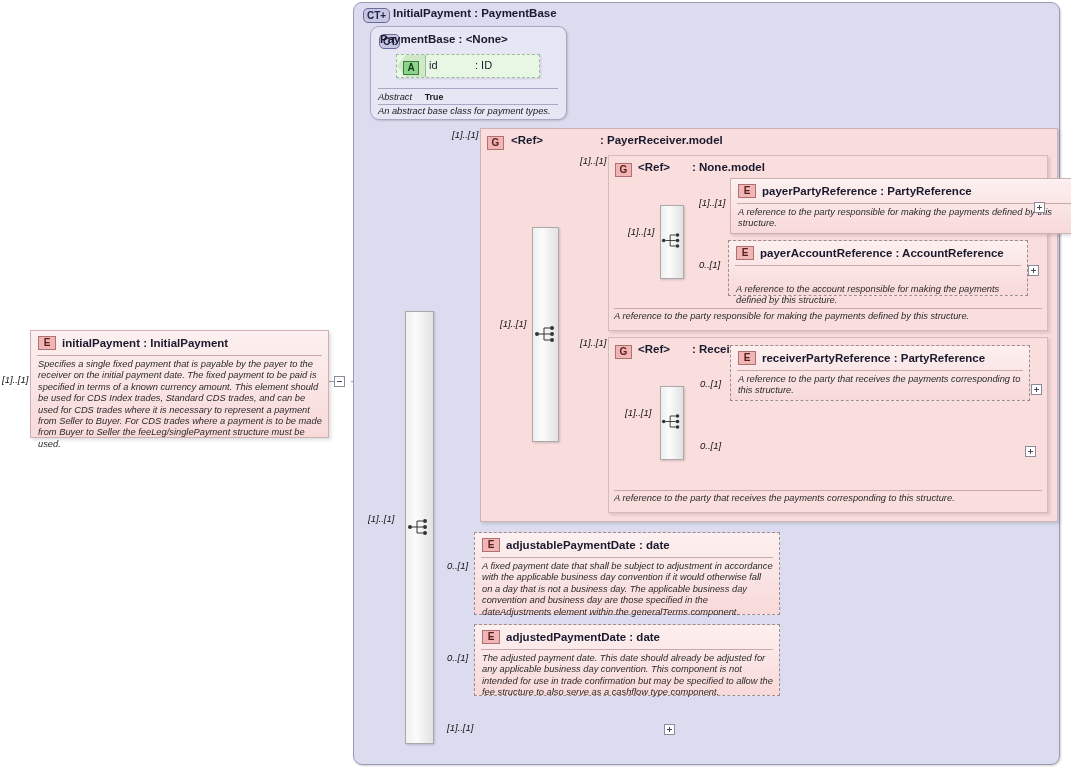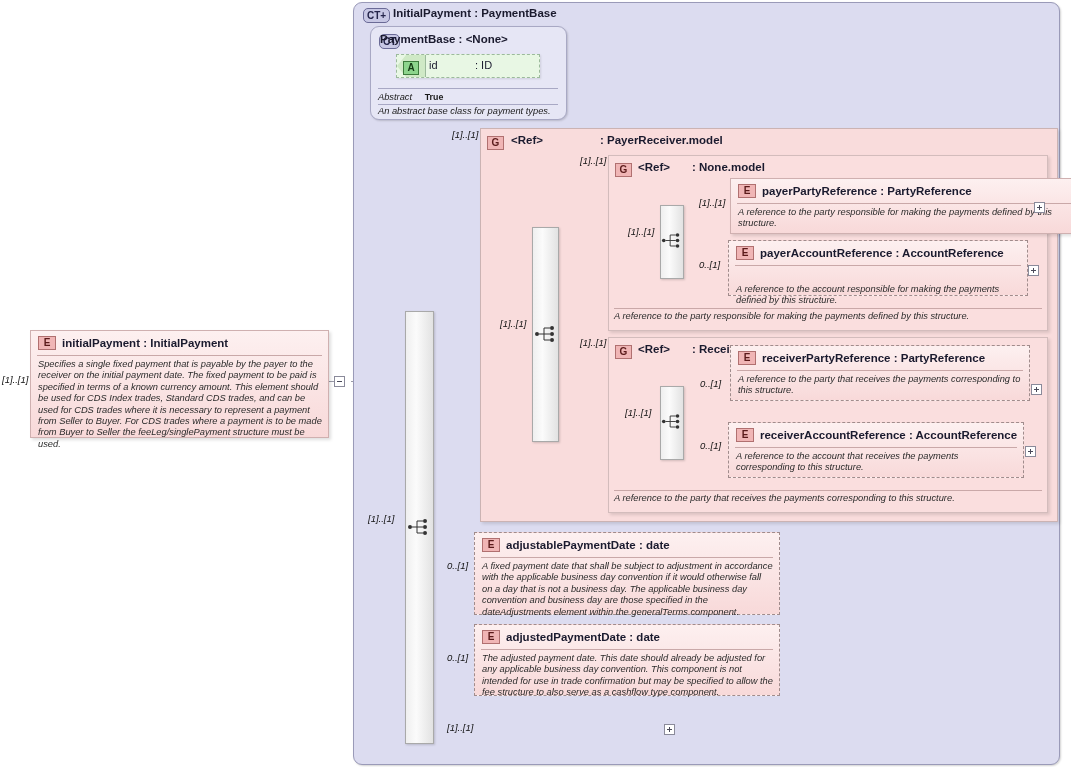--- a/index.html
+++ b/index.html
@@ -371,27 +371,20 @@
   <div class="elem dashed" style="left:730px;top:345px;width:300px;height:56px;">
     <div class="elem-title">
       <span class="badge badge-e">E</span><span class="tx">receiverPartyReference : PartyReference</span>
     </div>
     <div class="elem-rule" style="top:24px;"></div>
     <div class="elem-desc" style="top:28px;">A reference to the party that receives the payments corresponding to this structure.</div>
   </div>
   <div class="expander plus" style="left:1031px;top:384px;"></div>
 
   <div class="card" style="left:700px;top:440px;">0..[1]</div>
-  <div class="elem dashed" style="left:728px;top:422px;width:296px;height:56px;">
-    <div class="elem-title">
-      <span class="badge badge-e">E</span><span class="tx">receiverAccountReference : AccountReference</span>
-    </div>
-    <div class="elem-rule" style="top:24px;"></div>
-    <div class="elem-desc" style="top:28px;">A reference to the account that receives the payments corresponding to this structure.</div>
-  </div>
   <div class="expander plus" style="left:1025px;top:446px;"></div>
 
   <div class="grp-rule" style="left:614px;top:490px;width:428px;"></div>
   <div class="grp-desc" style="left:614px;top:493px;width:430px;">A reference to the party that receives the payments corresponding to this structure.</div>
 
   <div class="card" style="left:447px;top:560px;">0..[1]</div>
   <div class="elem dashed" style="left:474px;top:532px;width:306px;height:83px;">
     <div class="elem-title">
       <span class="badge badge-e">E</span><span class="tx">adjustablePaymentDate : date</span>
     </div>

